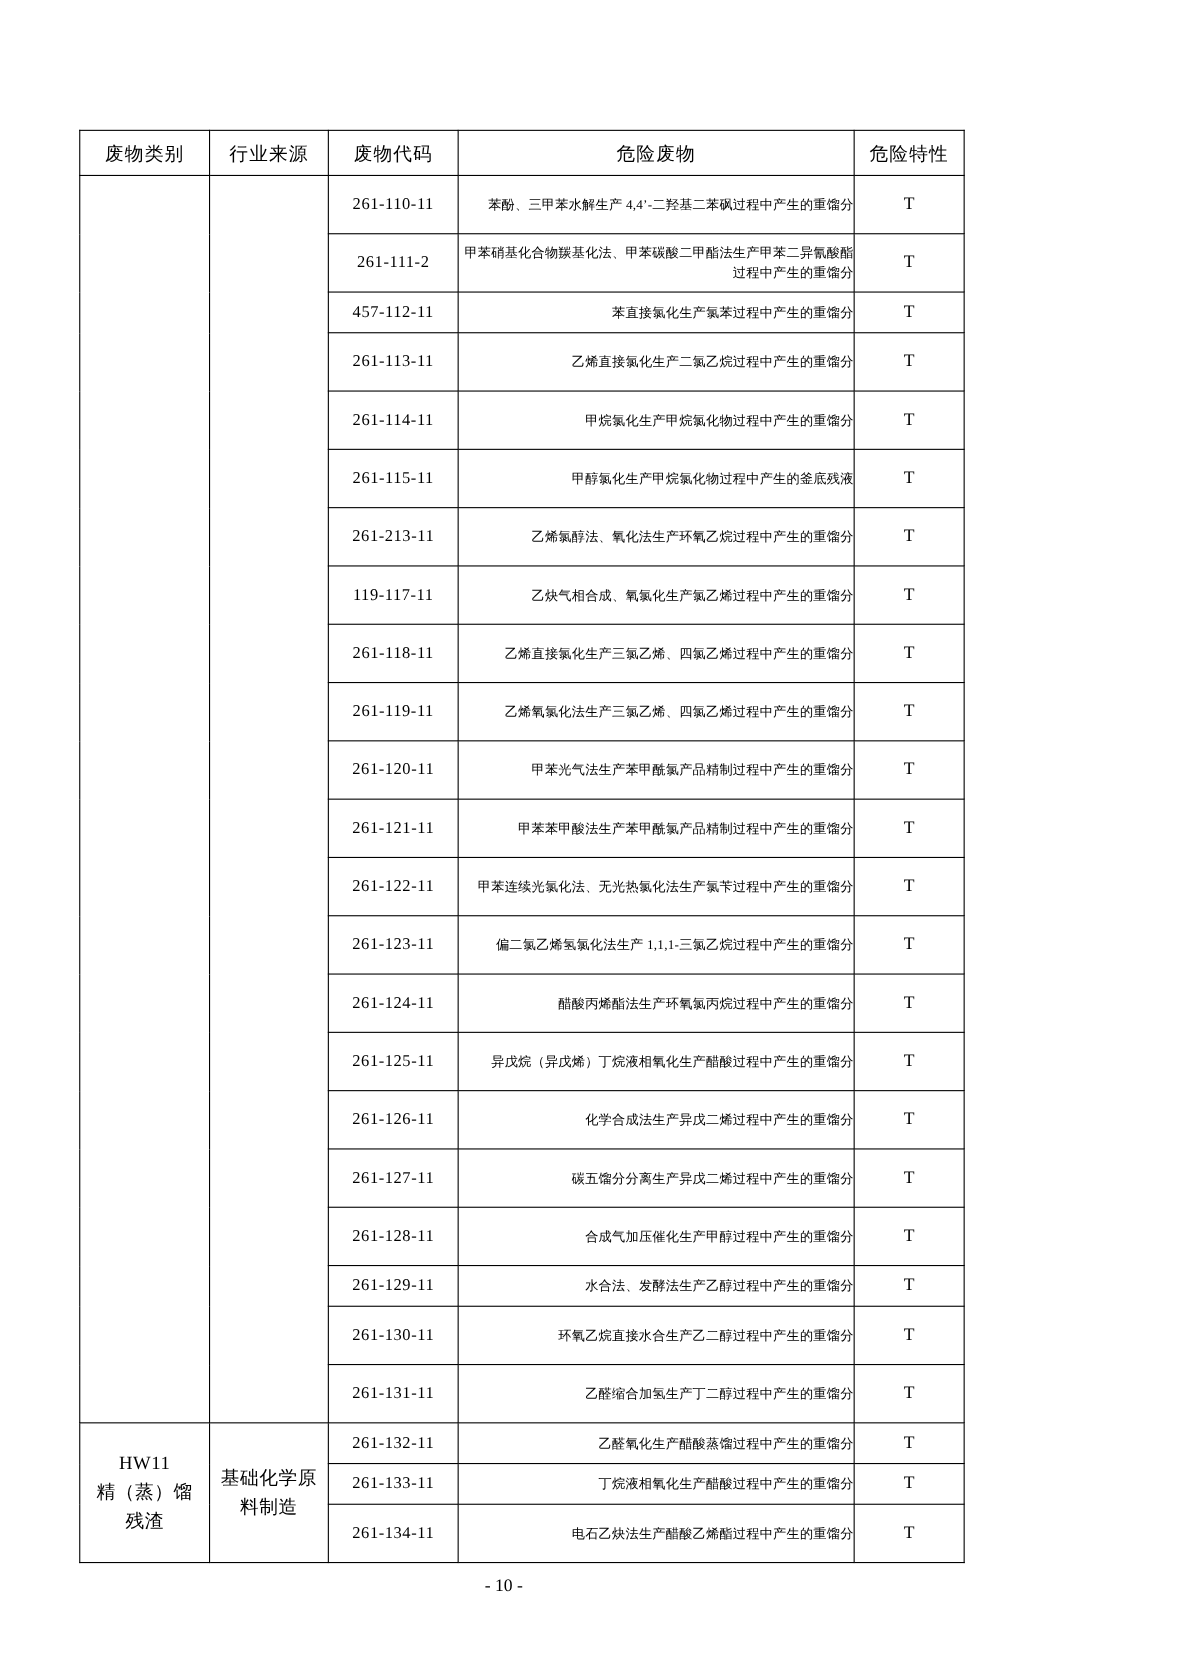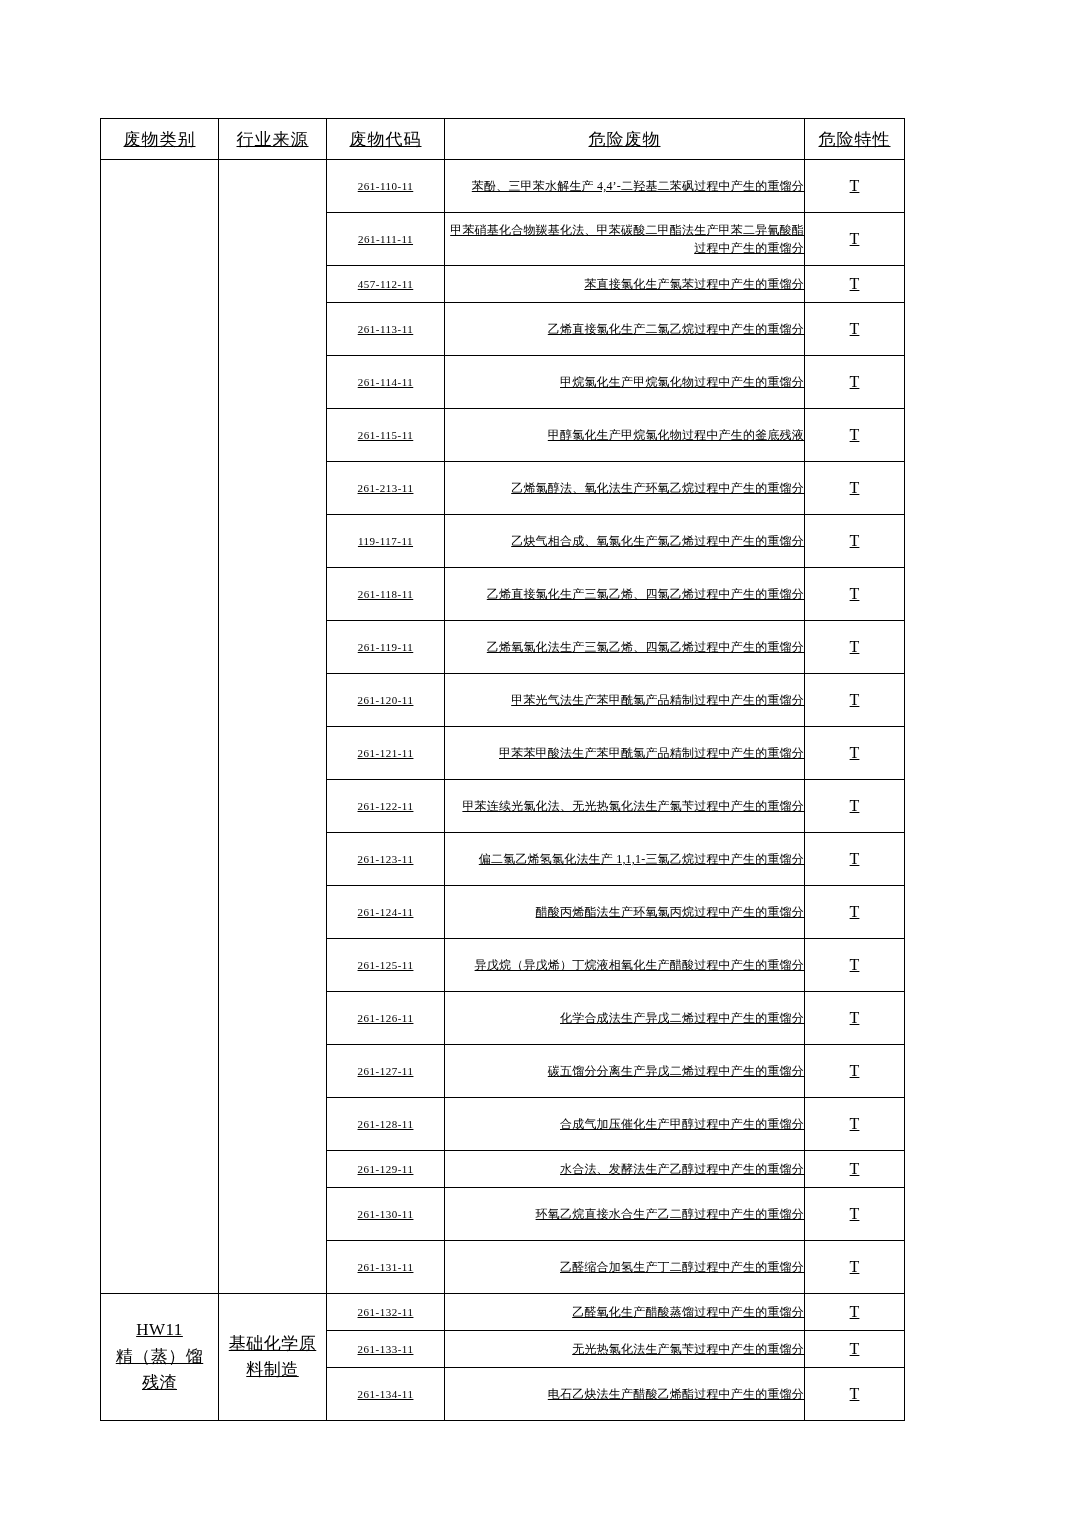--- a/index.html
+++ b/index.html
@@ -11,23 +11,22 @@
     width: 1080px;
     height: 1527px;
     font-family: "Liberation Serif", "DejaVu Serif", serif;
     color: #000;
     position: relative;
   }
   .page {
     width: 916px;
     height: 1527px;
     box-sizing: border-box;
-    padding: 118px 136px 0 100px;
+    padding: 118px 136px 0 72px;
     position: relative;
-    text-decoration: underline;
   }
   table.waste-table {
     border-collapse: collapse;
     width: 804px;
     table-layout: fixed;
   }
   table.waste-table td, table.waste-table th {
     border: 1px solid #000;
     padding: 0;
     vertical-align: middle;
@@ -40,21 +39,21 @@
     letter-spacing: 1px;
   }
   .col-cat { width: 118px; }
   .col-src { width: 108px; }
   .col-code { width: 118px; }
   .col-name { width: 360px; }
   .col-prop { width: 100px; }
 
   td.cell-code {
     text-align: center;
-    font-size: 11px;
+    font-size: 15px;
     letter-spacing: 0.5px;
     font-family: "Liberation Serif", serif;
   }
   td.cell-name {
     text-align: right;
     font-size: 12px;
     line-height: 1.5;
     padding: 4px 5px 4px 6px;
     letter-spacing: 0.2px;
   }
@@ -104,21 +103,21 @@
     </thead>
     <tbody id="table-body">
         <tr class="r2">
           <td class="cell-cat" rowspan="22"></td>
           <td class="cell-src" rowspan="22"></td>
           <td class="cell-code">261-110-11</td>
           <td class="cell-name">苯酚、三甲苯水解生产 4,4’-二羟基二苯砜过程中产生的重馏分</td>
           <td class="cell-prop">T</td>
         </tr>
         <tr class="r2">
-          <td class="cell-code">261-111-11</td>
+          <td class="cell-code">261-111-2</td>
           <td class="cell-name">甲苯硝基化合物羰基化法、甲苯碳酸二甲酯法生产甲苯二异氰酸酯过程中产生的重馏分</td>
           <td class="cell-prop">T</td>
         </tr>
         <tr class="r1">
           <td class="cell-code">457-112-11</td>
           <td class="cell-name">苯直接氯化生产氯苯过程中产生的重馏分</td>
           <td class="cell-prop">T</td>
         </tr>
         <tr class="r2">
           <td class="cell-code">261-113-11</td>
@@ -224,24 +223,25 @@
           <td class="cell-src" rowspan="3">
             <div>基础化学原</div>
             <div>料制造</div>
           </td>
           <td class="cell-code">261-132-11</td>
           <td class="cell-name">乙醛氧化生产醋酸蒸馏过程中产生的重馏分</td>
           <td class="cell-prop">T</td>
         </tr>
         <tr class="r1">
           <td class="cell-code">261-133-11</td>
-          <td class="cell-name">无光热氯化法生产氯苄过程中产生的重馏分</td>
+          <td class="cell-name">丁烷液相氧化生产醋酸过程中产生的重馏分</td>
           <td class="cell-prop">T</td>
         </tr>
         <tr class="r2">
           <td class="cell-code">261-134-11</td>
           <td class="cell-name">电石乙炔法生产醋酸乙烯酯过程中产生的重馏分</td>
           <td class="cell-prop">T</td>
         </tr>
       </tbody>
   </table>
 
+  <div class="footer">- 10 -</div>
 </div>
 
 </body></html>

